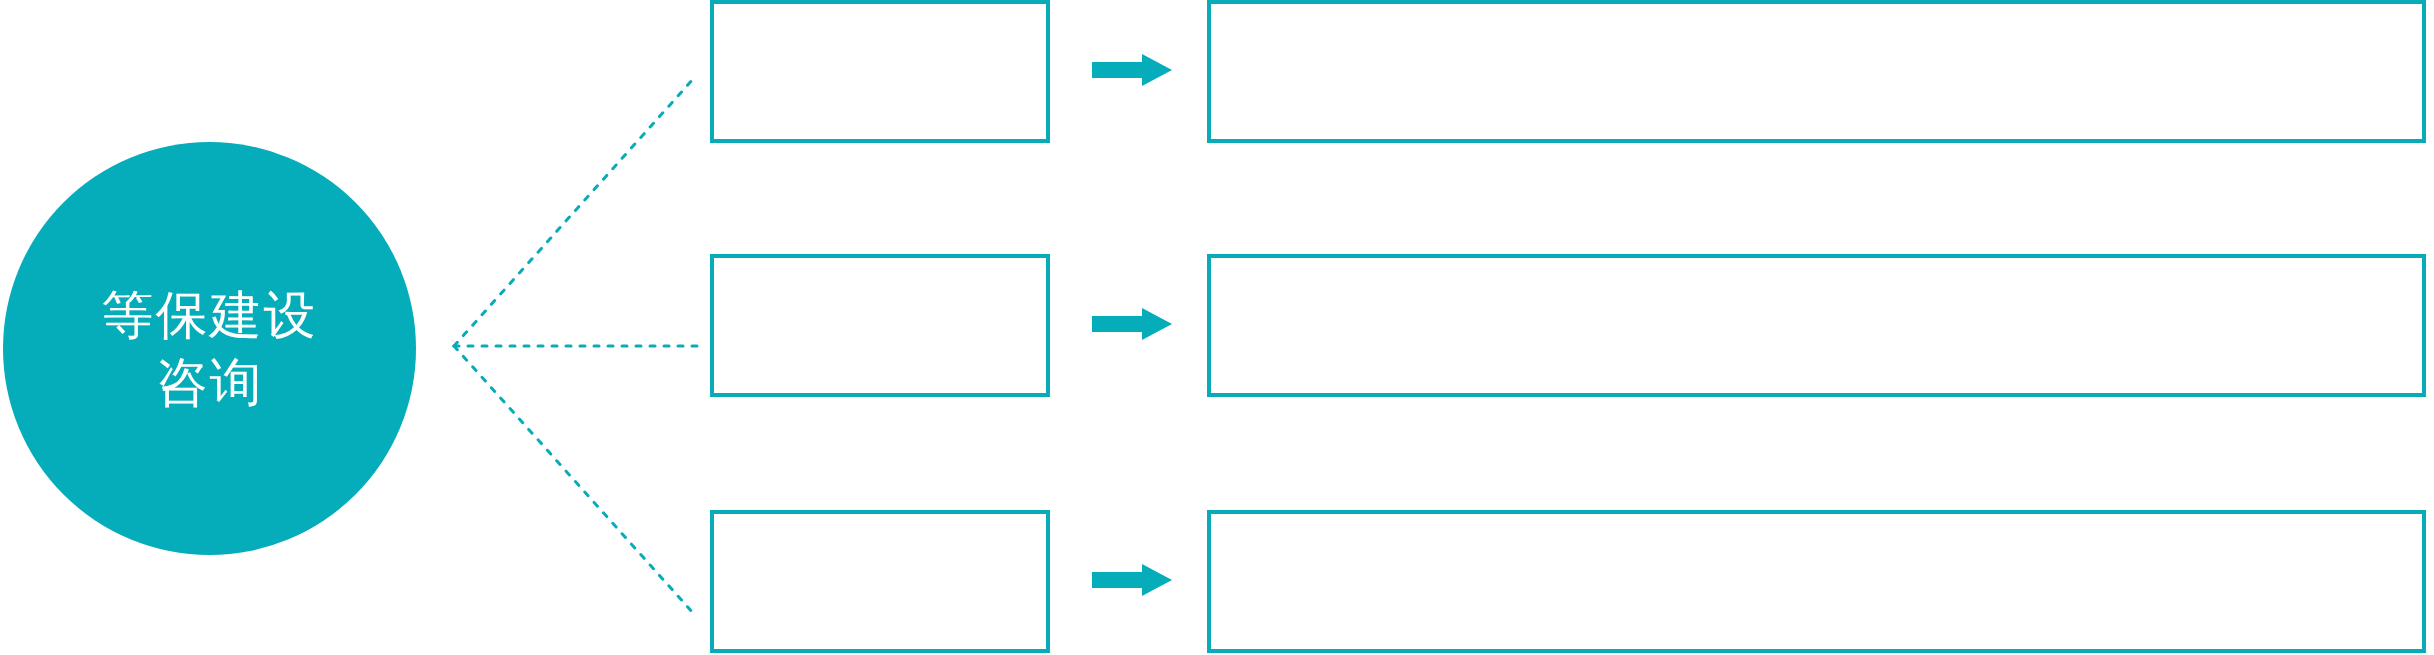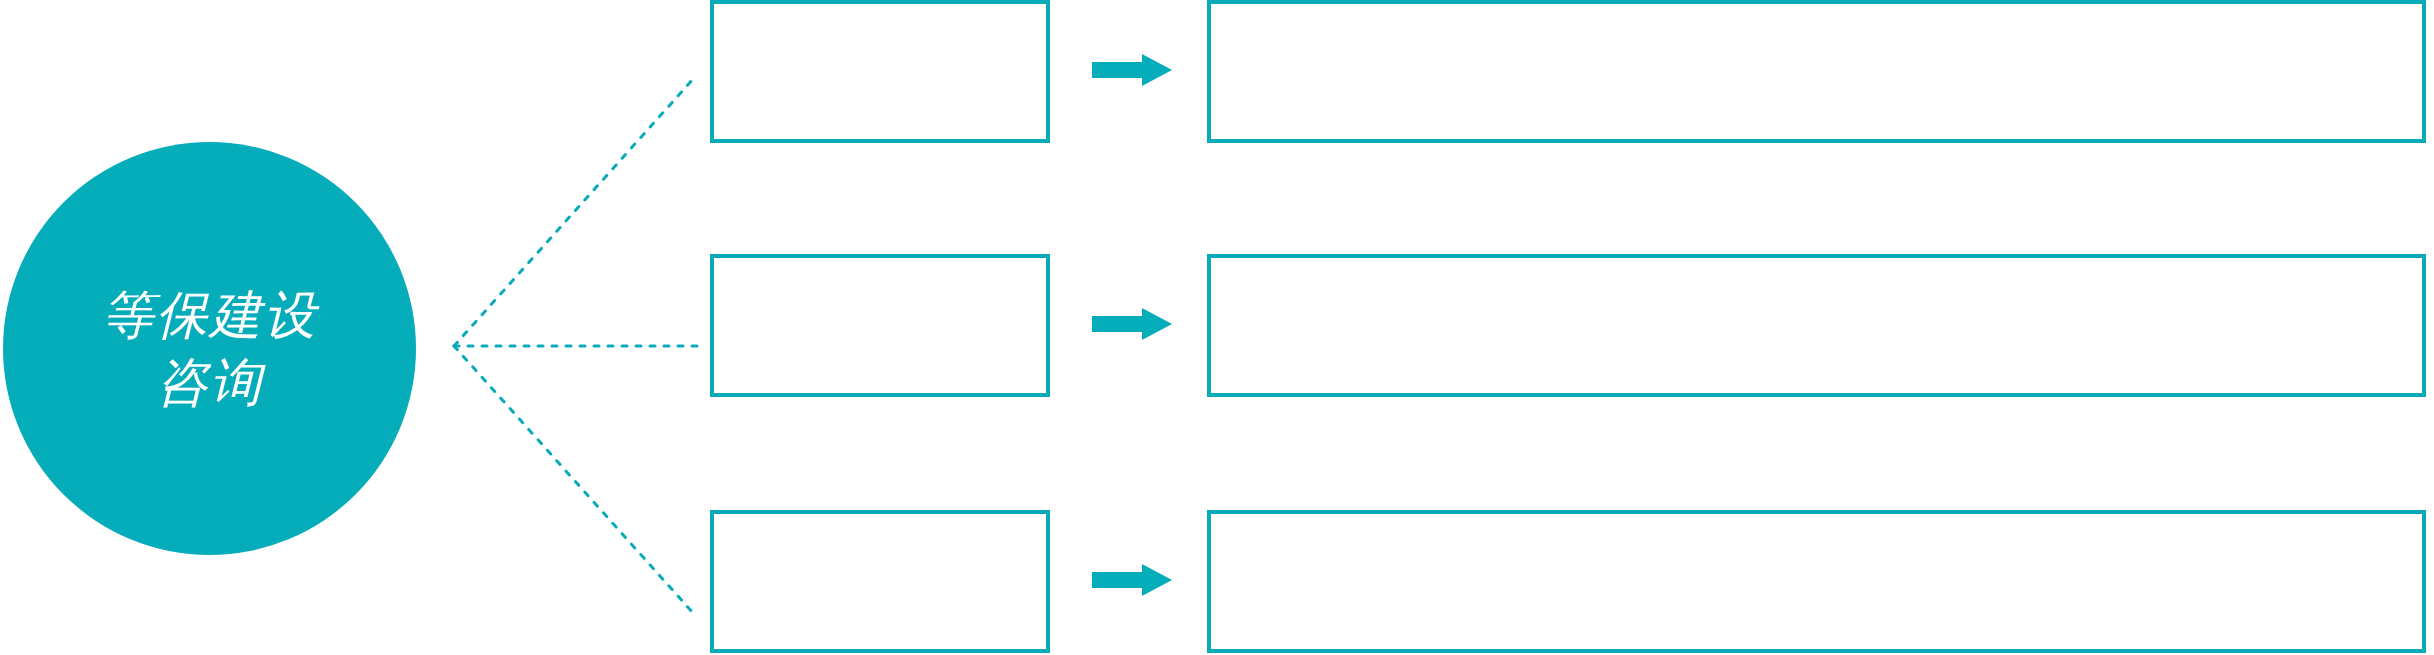--- a/index.html
+++ b/index.html
@@ -9,21 +9,20 @@
   }
   body {
     font-family: "Liberation Sans", "DejaVu Sans", sans-serif;
   }
   #stage {
     position: relative;
     width: 2434px;
     height: 655px;
     background: #ffffff;
     overflow: hidden;
-    font-style: italic;
   }
 
   
   .hub {
     position: absolute;
     left: 3px;
     top: 142px;
     width: 413px;
     height: 413px;
     border-radius: 50%;

